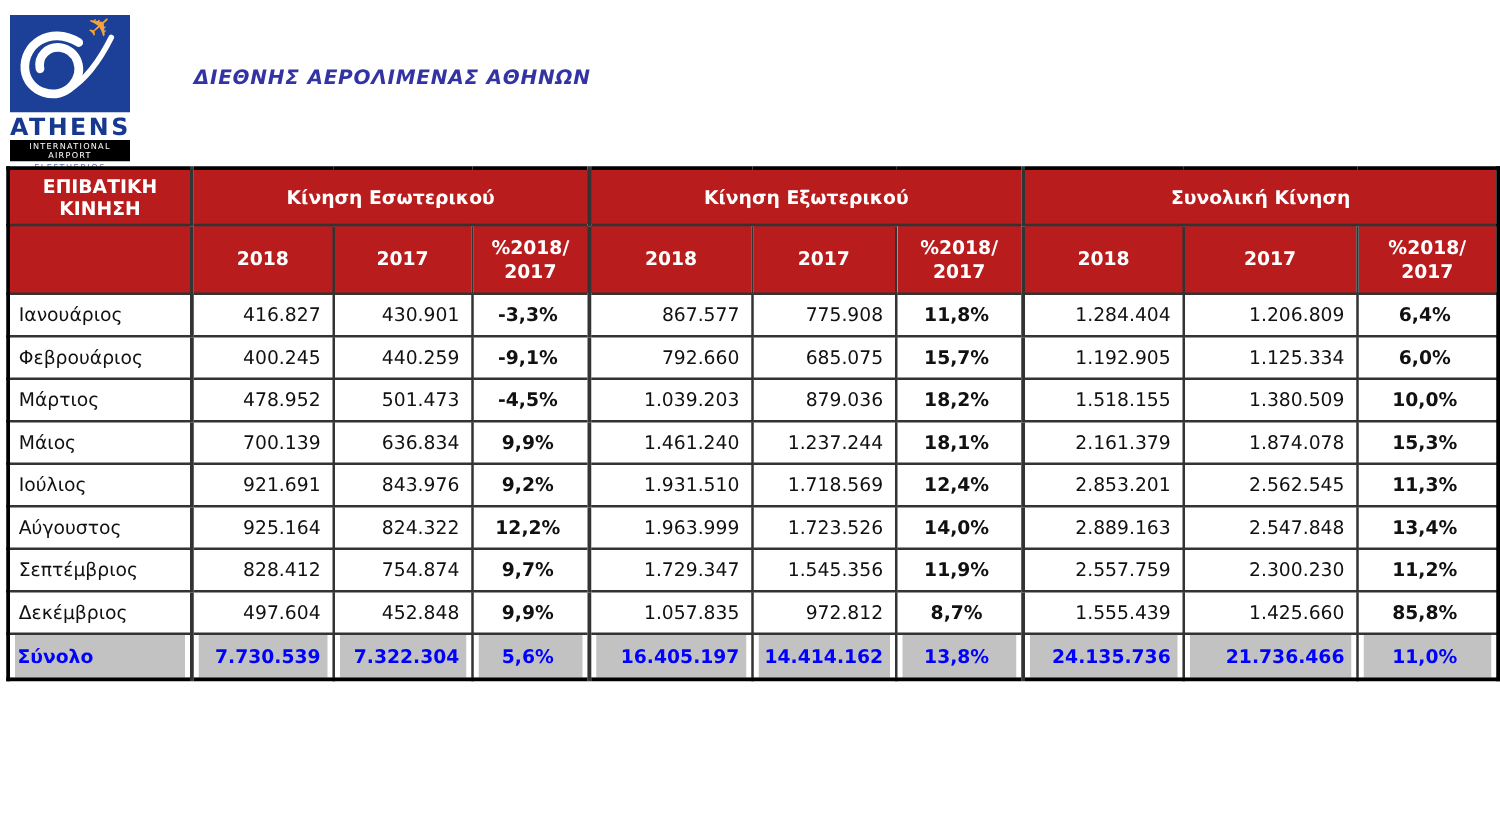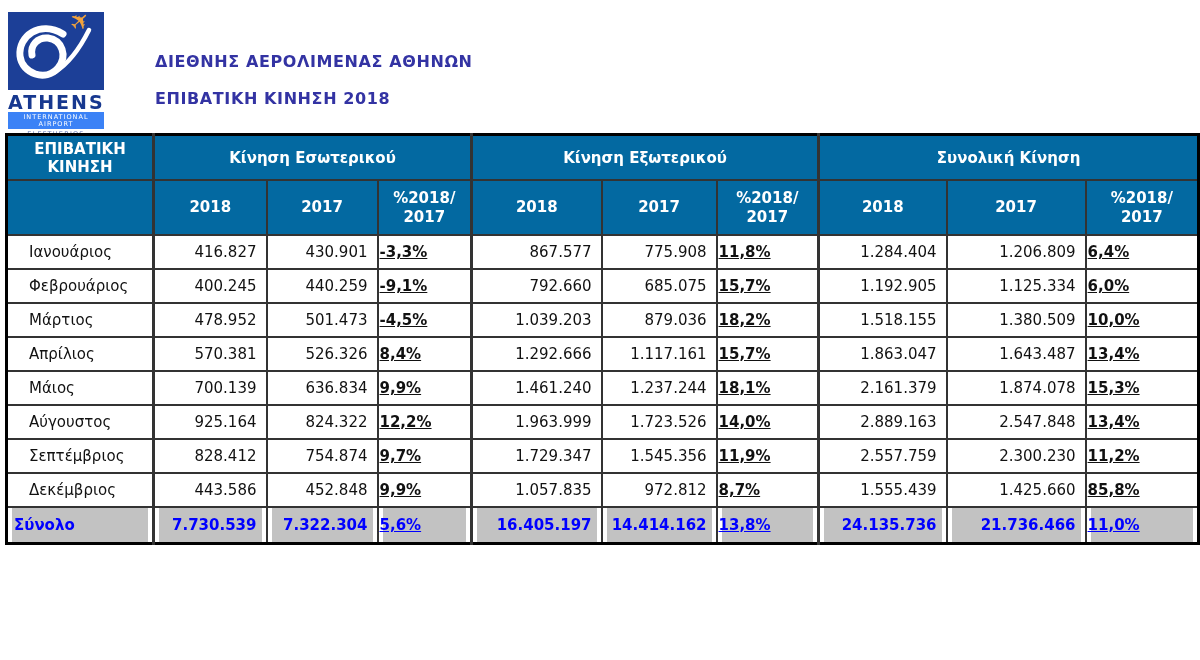--- a/index.html
+++ b/index.html
@@ -11,57 +11,57 @@
   .page { position: relative; width: 1200px; height: 660px; }
 
   
   .logo { position: absolute; left: 8px; top: 12px; width: 96px; }
   .logo-mark { display: block; width: 96px; height: 78px; }
   .logo-brand {
     margin-top: 2px; text-align: right; font-weight: bold;
     font-size: 19px; letter-spacing: 2px; color: #17388f; line-height: 20px;
   }
   .logo-bar {
-    background: #3b82f6; color: #ffffff; text-align: center;
+    background: #000000; color: #ffffff; text-align: center;
     font-size: 6.5px; letter-spacing: 1px; padding: 1.5px 0; line-height: 7px;
   }
   .logo-sub {
     color: #5a6fb0; text-align: center; font-size: 6.5px;
     letter-spacing: 1.2px; margin-top: 1.5px; line-height: 7px;
   }
 
   
-  .title-block { position: absolute; left: 155px; top: 52px; }
+  .title-block { position: absolute; left: 155px; top: 52px; font-style: italic; }
   .title1, .title2 {
     color: #3333a3; font-weight: bold; font-size: 16px;
     letter-spacing: 0.6px; line-height: 19px;
   }
   .title2 { margin-top: 18px; }
 
   
   .traffic-table {
     position: absolute; left: 5px; top: 133px;
     border-collapse: collapse; table-layout: fixed; width: 1192px;
     border: 3px solid #000000;
     font-size: 15px; color: #111;
   }
   .traffic-table th, .traffic-table td { border: 2px solid #333333; overflow: hidden; }
 
   thead th {
-    background: #0369a1; color: #ffffff; font-weight: bold;
+    background: #b91c1c; color: #ffffff; font-weight: bold;
     text-align: center; padding: 1px 2px;
   }
   tr.h1 th { height: 41px; font-size: 15px; }
   tr.h2 th { height: 51px; font-size: 15px; white-space: pre-line; line-height: 19px; }
   th.gs, td.gs { border-left-width: 3px; }
 
   tbody td { height: 30px; background: #ffffff; }
-  td.month { text-align: left; padding-left: 21px; }
+  td.month { text-align: left; padding-left: 7px; }
   td.num   { text-align: right; padding-right: 9px; }
-  td.pct   { text-align: left; padding-right: 5px; font-weight: bold; text-decoration: underline; }
+  td.pct   { text-align: center; padding-right: 5px; font-weight: bold; }
 
   tfoot td {
     background: #c2c2c2; color: #0000ff; font-weight: bold; height: 32px;
     box-shadow: inset 4px 0 0 #ffffff, inset -4px 0 0 #ffffff;
   }
   tfoot td.month { padding-left: 6px; }
 </style>
 </head>
 <body>
 
@@ -74,21 +74,20 @@
       <path d="M47,60 C60,52 72,36 81,18" fill="none" stroke="#ffffff" stroke-width="4.5" stroke-linecap="round"></path>
       <text x="70" y="22" font-size="24" fill="#f2a33c" transform="rotate(-42 70 22)" font-family="DejaVu Sans, sans-serif">✈</text>
     </svg>
     <div class="logo-brand">ATHENS</div>
     <div class="logo-bar">INTERNATIONAL AIRPORT</div>
     <div class="logo-sub">ELEFTHERIOS VENIZELOS</div>
   </div>
 
   <div class="title-block">
     <div class="title1">ΔΙΕΘΝΗΣ ΑΕΡΟΛΙΜΕΝΑΣ ΑΘΗΝΩΝ</div>
-    <div class="title2">ΕΠΙΒΑΤΙΚΗ ΚΙΝΗΣΗ 2018</div>
   </div>
 
   <table class="traffic-table">
     <colgroup>
       <col style="width:147px">
         <col style="width:113px">
         <col style="width:111px">
         <col style="width:94px">
       <col style="width:130px">
         <col style="width:115px">
@@ -153,44 +152,44 @@
           <td class="val num">501.473</td>
           <td class="val pct">-4,5%</td>
           <td class="val num gs">1.039.203</td>
           <td class="val num">879.036</td>
           <td class="val pct">18,2%</td>
           <td class="val num gs">1.518.155</td>
           <td class="val num">1.380.509</td>
           <td class="val pct">10,0%</td>
         </tr>
         <tr>
-          <td class="month">Απρίλιος</td>
-          <td class="val num gs">570.381</td>
-          <td class="val num">526.326</td>
-          <td class="val pct">8,4%</td>
-          <td class="val num gs">1.292.666</td>
-          <td class="val num">1.117.161</td>
-          <td class="val pct">15,7%</td>
-          <td class="val num gs">1.863.047</td>
-          <td class="val num">1.643.487</td>
-          <td class="val pct">13,4%</td>
-        </tr>
-        <tr>
           <td class="month">Μάιος</td>
           <td class="val num gs">700.139</td>
           <td class="val num">636.834</td>
           <td class="val pct">9,9%</td>
           <td class="val num gs">1.461.240</td>
           <td class="val num">1.237.244</td>
           <td class="val pct">18,1%</td>
           <td class="val num gs">2.161.379</td>
           <td class="val num">1.874.078</td>
           <td class="val pct">15,3%</td>
         </tr>
         <tr>
+          <td class="month">Ιούλιος</td>
+          <td class="val num gs">921.691</td>
+          <td class="val num">843.976</td>
+          <td class="val pct">9,2%</td>
+          <td class="val num gs">1.931.510</td>
+          <td class="val num">1.718.569</td>
+          <td class="val pct">12,4%</td>
+          <td class="val num gs">2.853.201</td>
+          <td class="val num">2.562.545</td>
+          <td class="val pct">11,3%</td>
+        </tr>
+        <tr>
           <td class="month">Αύγουστος</td>
           <td class="val num gs">925.164</td>
           <td class="val num">824.322</td>
           <td class="val pct">12,2%</td>
           <td class="val num gs">1.963.999</td>
           <td class="val num">1.723.526</td>
           <td class="val pct">14,0%</td>
           <td class="val num gs">2.889.163</td>
           <td class="val num">2.547.848</td>
           <td class="val pct">13,4%</td>
@@ -202,21 +201,21 @@
           <td class="val pct">9,7%</td>
           <td class="val num gs">1.729.347</td>
           <td class="val num">1.545.356</td>
           <td class="val pct">11,9%</td>
           <td class="val num gs">2.557.759</td>
           <td class="val num">2.300.230</td>
           <td class="val pct">11,2%</td>
         </tr>
         <tr>
           <td class="month">Δεκέμβριος</td>
-          <td class="val num gs">443.586</td>
+          <td class="val num gs">497.604</td>
           <td class="val num">452.848</td>
           <td class="val pct">9,9%</td>
           <td class="val num gs">1.057.835</td>
           <td class="val num">972.812</td>
           <td class="val pct">8,7%</td>
           <td class="val num gs">1.555.439</td>
           <td class="val num">1.425.660</td>
           <td class="val pct">85,8%</td>
         </tr>
       </tbody>

